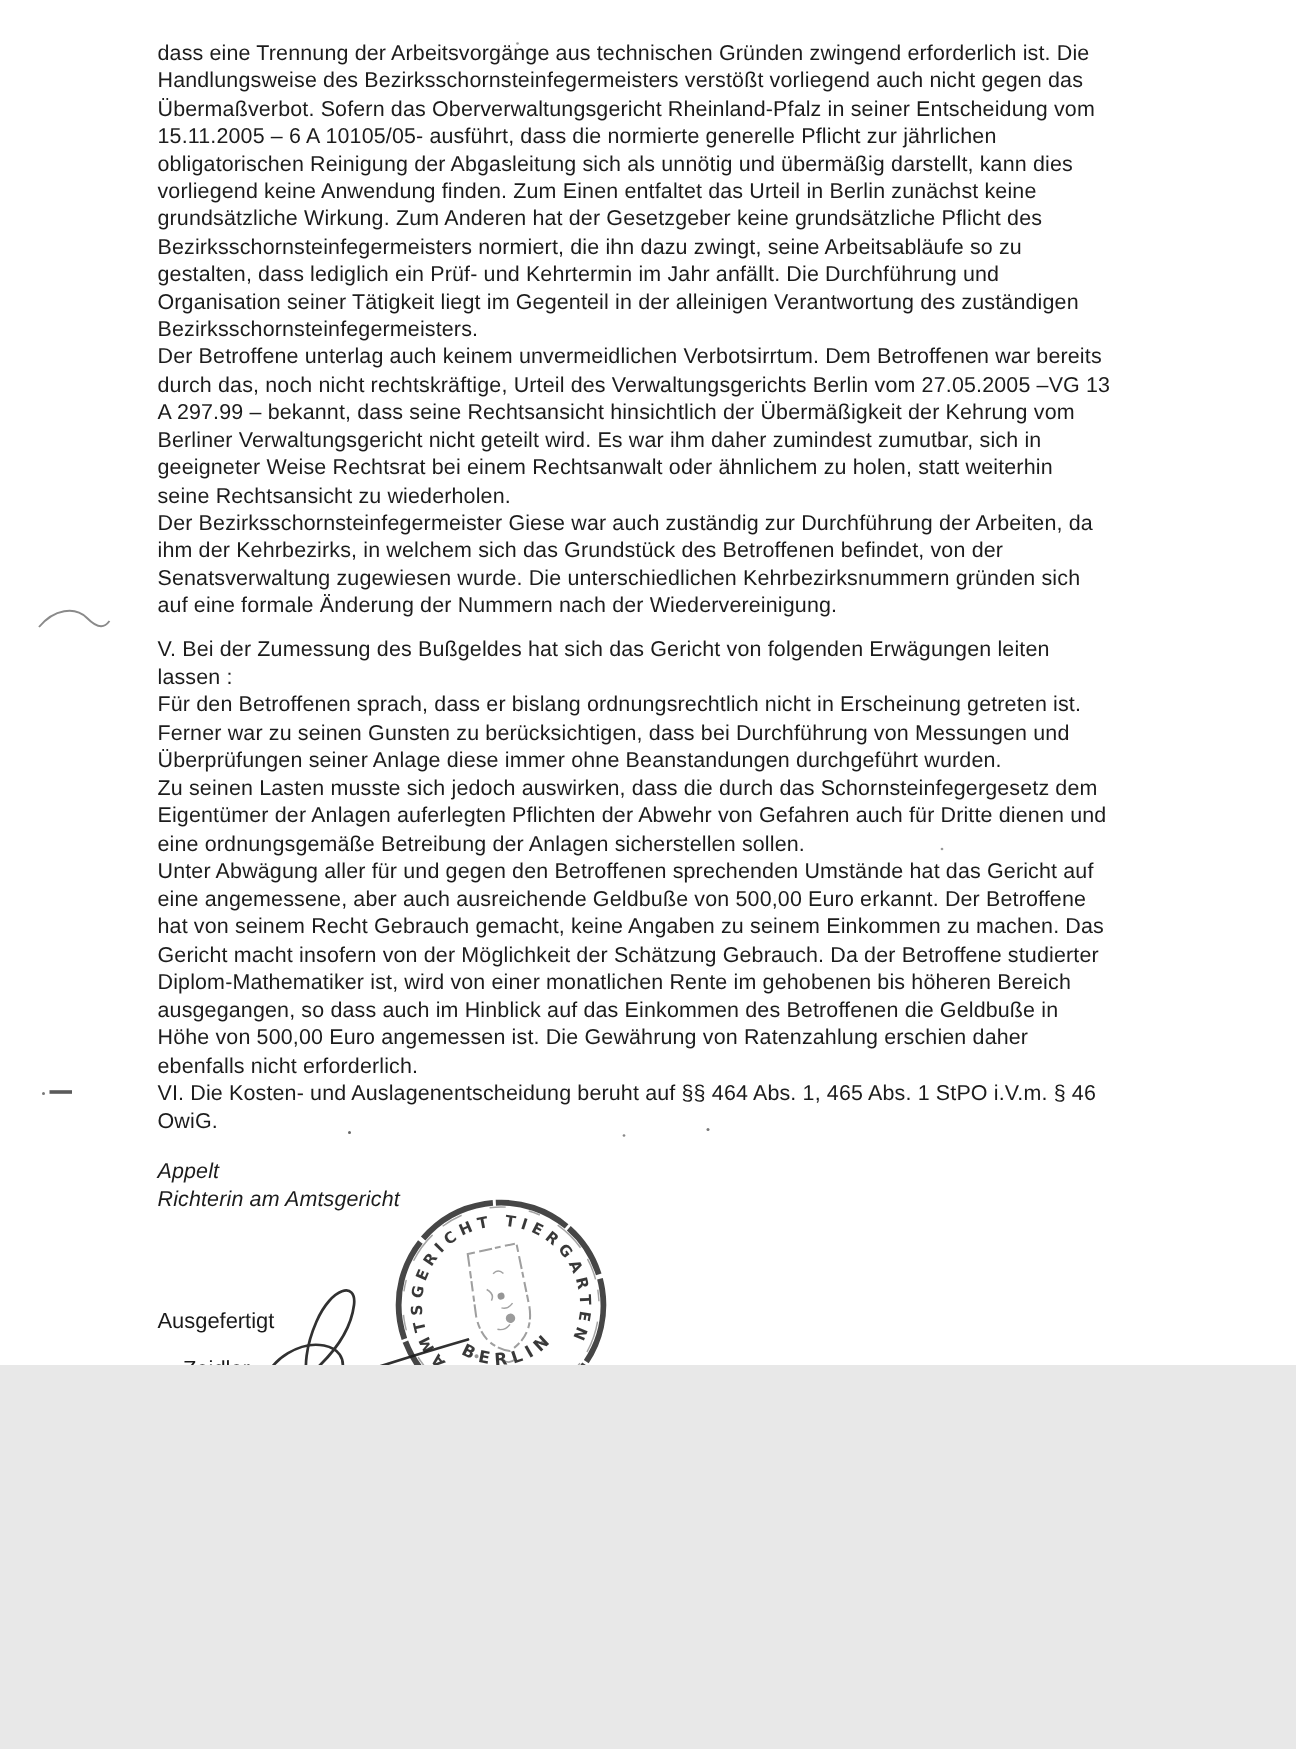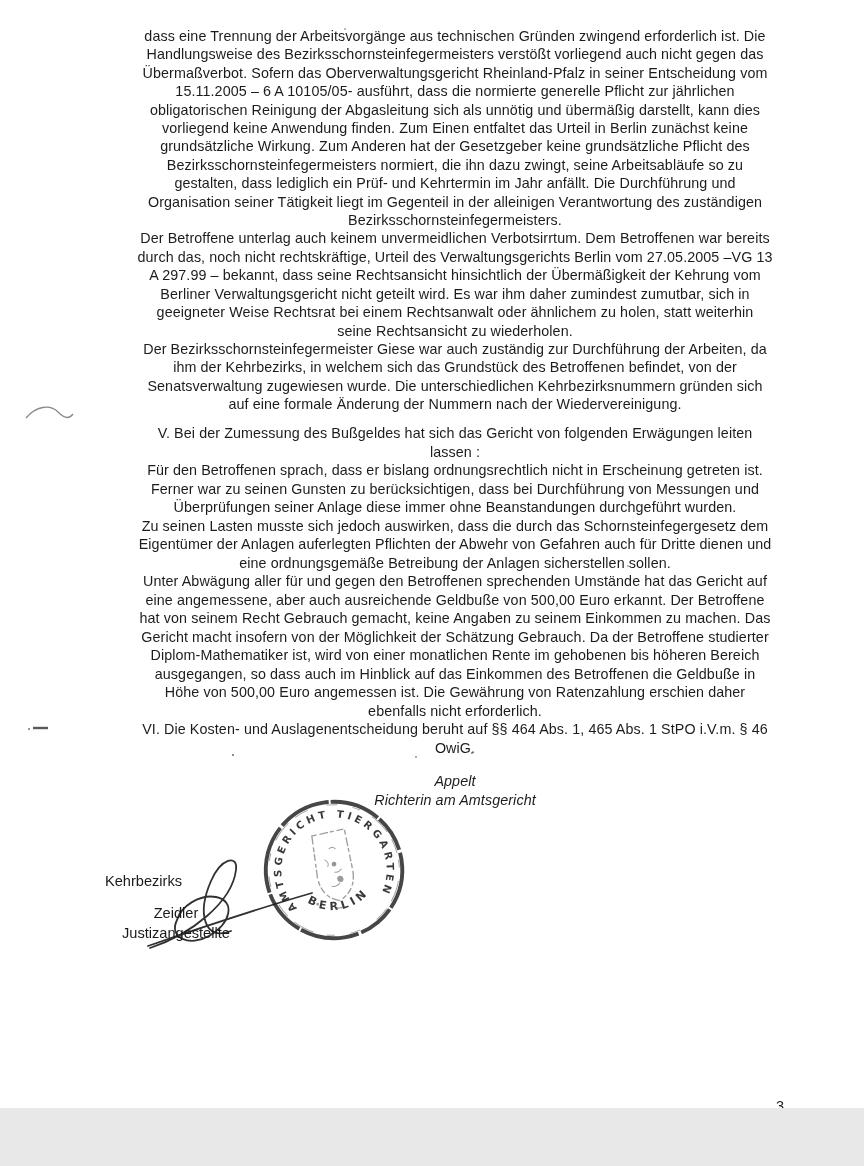--- a/index.html
+++ b/index.html
@@ -1,23 +1,22 @@
 <!DOCTYPE html>
 <html><head>
 <meta charset="utf-8">
 <style>
   html,body{margin:0;padding:0;background:#e8e8e8;}
   .page{
     position:relative;
-    width:864px;height:1108px;
+    width:864px;height:910px;
     background:#ffffff;
     overflow:hidden;
     font-family:"Liberation Sans","DejaVu Sans",sans-serif;
     color:#1a1a1a;
-    text-align:center;
   }
   .doc-text{
     position:absolute;
     left:105px;
     width:700px;
     font-size:14.3px;
     line-height:18.4px;
     white-space:pre;
     letter-spacing:0.1px;
     color:#1c1c1c;
@@ -90,21 +89,21 @@
 Diplom-Mathematiker ist, wird von einer monatlichen Rente im gehobenen bis höheren Bereich
 ausgegangen, so dass auch im Hinblick auf das Einkommen des Betroffenen die Geldbuße in
 Höhe von 500,00 Euro angemessen ist. Die Gewährung von Ratenzahlung erschien daher
 ebenfalls nicht erforderlich.</div>
   <div class="doc-text block-c">VI. Die Kosten- und Auslagenentscheidung beruht auf §§ 464 Abs. 1, 465 Abs. 1 StPO i.V.m. § 46
 OwiG.</div>
 
   <div class="doc-text block-judge">Appelt
 Richterin am Amtsgericht</div>
 
-  <div class="cert-label">Kehrbezirks</div>
+  <div class="cert-label">Ausgefertigt</div>
   <div class="cert-clerk">Zeidler
 Justizangestellte</div>
 
   <div class="stamp">
     <svg viewBox="0 0 160 160">
       <circle cx="80" cy="80" r="70" fill="none" stroke="#161616" stroke-width="4" stroke-dasharray="52 2 38 3 61 2 47 2 70 3 55 2" opacity="0.92"></circle>
       <circle cx="80" cy="80" r="67" fill="none" stroke="#2a2a2a" stroke-width="1" stroke-dasharray="8 14 22 9 15 20 11 16" opacity="0.5"></circle>
       <path id="ringPath" d="M 41.8 118.2 A 54 54 0 1 1 118.2 118.2" fill="none"></path>
       <path id="bottomPath" d="M 38 96 A 48 48 0 0 0 122 96" fill="none"></path>
       <text class="stamp-ring-text">

